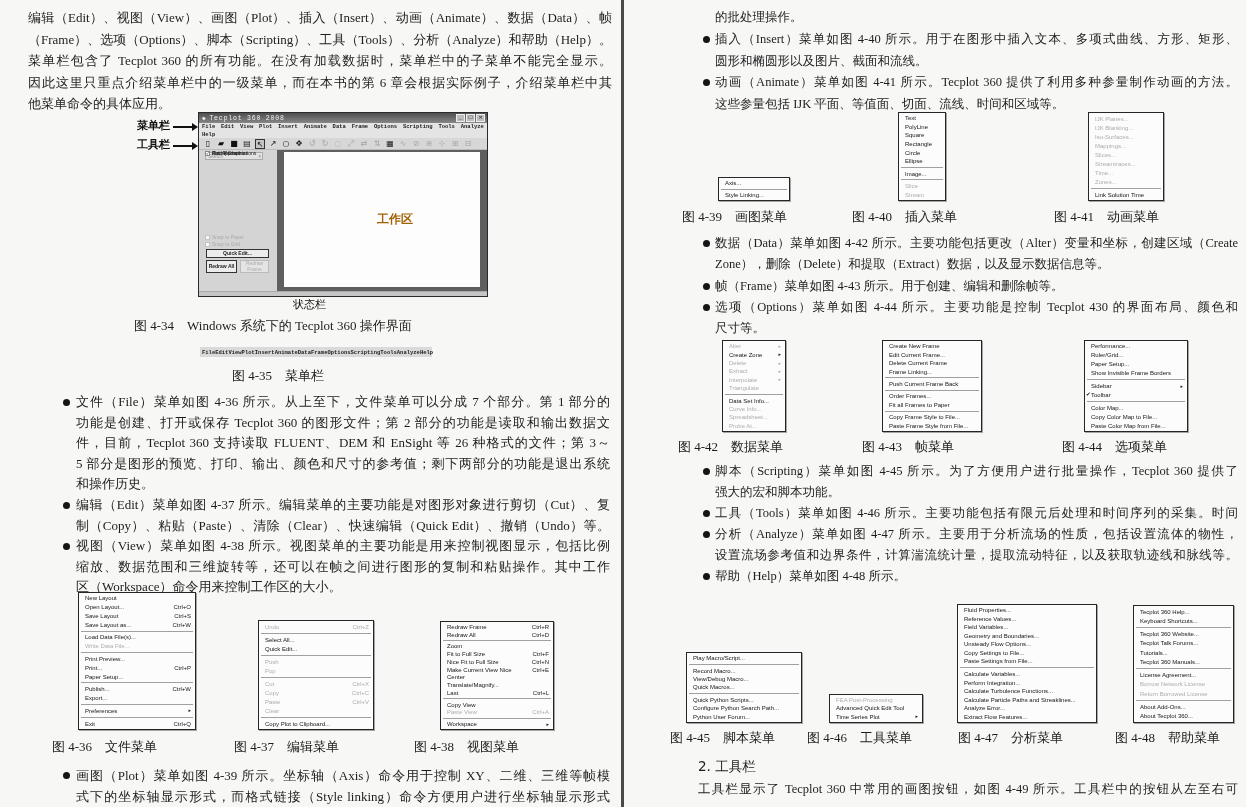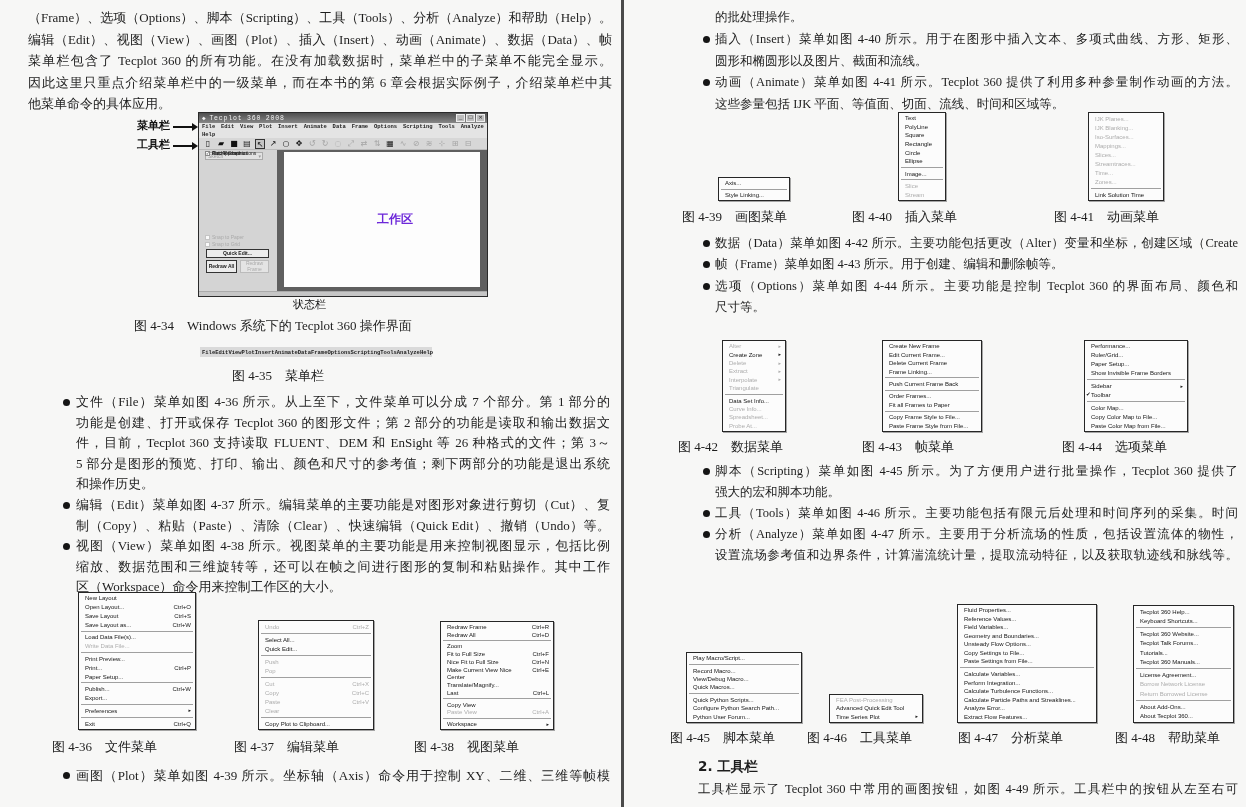--- a/index.html
+++ b/index.html
@@ -10,21 +10,21 @@
 .rp{left:624px;width:641px}
 .divider{position:absolute;left:621px;top:0;width:3px;height:807px;background:#4a4a4a}
 .para,.blist{position:absolute;font-size:13px}
 .rp .para,.rp .blist{font-size:12.5px}
 .ln{height:var(--lh);line-height:var(--lh);white-space:nowrap}
 .ln[data-full="true"]{text-align:justify;text-align-last:justify}
 .bullet{position:relative;padding-left:13px}
 .rp .bullet{padding-left:12px}
 .dot{position:absolute;left:0;top:calc(var(--lh) / 2 - 3.5px);width:7px;height:7px;border-radius:50%;background:#151515}
 .cap{position:absolute;font-size:13px;white-space:nowrap;line-height:16px}
-.heading{position:absolute;font-family:"DejaVu Sans","Liberation Sans",sans-serif;font-weight:bold;font-size:13.5px;line-height:18px}
+.heading{position:absolute;font-family:"DejaVu Sans","Liberation Sans",sans-serif;font-weight:normal;font-size:13.5px;line-height:18px}
 
 
 .menu{position:absolute;background:#fcfcfc;border:1.6px solid #262626;display:flex;flex-direction:column;padding:1px 0;font-family:"Liberation Sans","DejaVu Sans",sans-serif;font-size:6px;color:#161616;box-shadow:1px 1px 0 #a5a5a5}
 .mi{flex:1 1 0;display:flex;align-items:center;position:relative;padding:0 4px 0 6px;white-space:nowrap;min-height:0;overflow:hidden;line-height:1}
 .mi .lb{flex:1}
 .mi .sc{margin-left:6px}
 .mi .ar{margin-left:3px;font-size:5px}
 .mi .mk{position:absolute;left:1px;font-size:5.5px}
 .mi[data-type="sep"]{flex:0 0 auto;height:0;border-top:1px solid #a0a0a0;margin:1.5px 2px;padding:0}
 .mi[data-state="off"]{color:#adadad}
@@ -50,36 +50,36 @@
 .tp-dd{position:absolute;left:6px;top:2px;width:58px;height:8px;background:#e2e2e2;border:1px solid #aaa;color:#999;padding-left:2px;line-height:6px}
 .tp-dd .dda{position:absolute;right:1px;top:0}
 .tp-snap{position:absolute;left:6px;color:#aaa;display:flex;align-items:center;gap:2px;height:6px}
 .cb{width:5px;height:5px;border:1px solid #888;background:#fafafa;font-size:4.5px;line-height:3px;text-align:center;color:#111}
 .tp-snap .cb{border-color:#c4c4c4}
 .tp-btn{position:absolute;background:#ececec;border:1px solid #333;text-align:center;display:flex;align-items:center;justify-content:center;font-size:5px;line-height:5.5px;font-weight:bold}
 .tp-btn.dis{border-color:#bbb;color:#aaa;font-weight:normal;background:#e4e4e4}
 .tp-chk{position:absolute;left:6px;display:flex;align-items:center;gap:2px;height:6px;font-size:5px}
 .tp-work{position:absolute;left:78px;top:37px;right:0;height:141px;background:#5f5f5f}
 .tp-canvas{position:absolute;left:7px;right:7px;top:2px;bottom:4px;background:#fdfdfd;display:flex;align-items:center;justify-content:center}
-.tp-canvas .ws{font-family:"DejaVu Sans",sans-serif;font-size:12px;font-weight:bold;color:#6d28d9;margin-left:26px}
+.tp-canvas .ws{font-family:"DejaVu Sans",sans-serif;font-size:12px;font-weight:bold;color:#a16207;margin-left:26px}
 .tp-status{position:absolute;left:0;right:0;bottom:0;height:5px;background:#c6c6c6;border-top:1px solid #aaa}
 .mbstrip{position:absolute;left:200px;top:347px;width:232px;height:10px;background:#dadada;display:flex;align-items:center;justify-content:space-between;padding:0 2px;font-family:"Liberation Mono","DejaVu Sans Mono",monospace;font-weight:bold;font-size:5.5px;color:#222}
 </style>
 </head>
 <body>
 
 <div class="divider"></div>
 
 <div class="page lp">
 
   <div class="para" style="left:28px;top:7px;width:584px;--lh:21.5px">
 
+      <div class="ln" data-full="true">编辑（Edit）、视图（View）、画图（Plot）、插入（Insert）、动画（Animate）、数据（Data）、帧</div>
+
       <div class="ln" data-full="true">（Frame）、选项（Options）、脚本（Scripting）、工具（Tools）、分析（Analyze）和帮助（Help）。</div>
-
-      <div class="ln" data-full="true">编辑（Edit）、视图（View）、画图（Plot）、插入（Insert）、动画（Animate）、数据（Data）、帧</div>
 
       <div class="ln" data-full="true">菜单栏包含了 Tecplot 360 的所有功能。在没有加载数据时，菜单栏中的子菜单不能完全显示。</div>
 
       <div class="ln" data-full="true">因此这里只重点介绍菜单栏中的一级菜单，而在本书的第 6 章会根据实际例子，介绍菜单栏中其</div>
 
       <div class="ln" data-full="false">他菜单命令的具体应用。</div>
 
   </div>
 
   <span class="lbl" style="left:137px;top:119px">菜单栏</span>
@@ -606,20 +606,21 @@
   <div class="cap" style="left:234px;top:739px;width:160px">图 4-37　编辑菜单</div>
   <div class="cap" style="left:414px;top:739px;width:160px">图 4-38　视图菜单</div>
 
   <div class="blist" style="left:63px;top:765px;width:547px;--lh:21px">
 
       <div class="bullet">
         <span class="dot"></span>
 
           <div class="ln" data-full="true">画图（Plot）菜单如图 4-39 所示。坐标轴（Axis）命令用于控制 XY、二维、三维等帧模</div>
 
+          <div class="ln" data-full="true">式下的坐标轴显示形式，而格式链接（Style linking）命令方便用户进行坐标轴显示形式</div>
 
       </div>
 
   </div>
 </div>
 
 <div class="page rp">
 
   <div class="para" style="left:91px;top:7px;width:520px;--lh:21.5px">
 
@@ -806,34 +807,35 @@
   <div class="cap" style="left:228px;top:209px;width:140px">图 4-40　插入菜单</div>
   <div class="cap" style="left:430px;top:209px;width:140px">图 4-41　动画菜单</div>
 
   <div class="blist" style="left:79px;top:233px;width:535px;--lh:21.25px">
 
       <div class="bullet">
         <span class="dot"></span>
 
           <div class="ln" data-full="true">数据（Data）菜单如图 4-42 所示。主要功能包括更改（Alter）变量和坐标，创建区域（Create</div>
 
+          <div class="ln" data-full="false">Zone），删除（Delete）和提取（Extract）数据，以及显示数据信息等。</div>
 
       </div>
 
       <div class="bullet">
         <span class="dot"></span>
 
           <div class="ln" data-full="false">帧（Frame）菜单如图 4-43 所示。用于创建、编辑和删除帧等。</div>
 
       </div>
 
       <div class="bullet">
         <span class="dot"></span>
 
-          <div class="ln" data-full="true">选项（Options）菜单如图 4-44 所示。主要功能是控制 Tecplot 360 的界面布局、颜色和</div>
+          <div class="ln" data-full="true">选项（Options）菜单如图 4-44 所示。主要功能是控制 Tecplot 430 的界面布局、颜色和</div>
 
           <div class="ln" data-full="false">尺寸等。</div>
 
       </div>
 
   </div>
 
   <div class="menu" style="left:98px;top:340px;width:64px;height:92px">
 
       <div class="mi" data-state="off">
@@ -1078,20 +1080,26 @@
 
       <div class="bullet">
         <span class="dot"></span>
 
           <div class="ln" data-full="true">分析（Analyze）菜单如图 4-47 所示。主要用于分析流场的性质，包括设置流体的物性，</div>
 
           <div class="ln" data-full="true">设置流场参考值和边界条件，计算湍流统计量，提取流动特征，以及获取轨迹线和脉线等。</div>
 
       </div>
 
+      <div class="bullet">
+        <span class="dot"></span>
+
+          <div class="ln" data-full="false">帮助（Help）菜单如图 4-48 所示。</div>
+
+      </div>
 
   </div>
 
   <div class="menu" style="left:62px;top:652px;width:116px;height:71px">
 
       <div class="mi">
 
         <span class="lb">Play Macro/Script...</span>
 
       </div>

